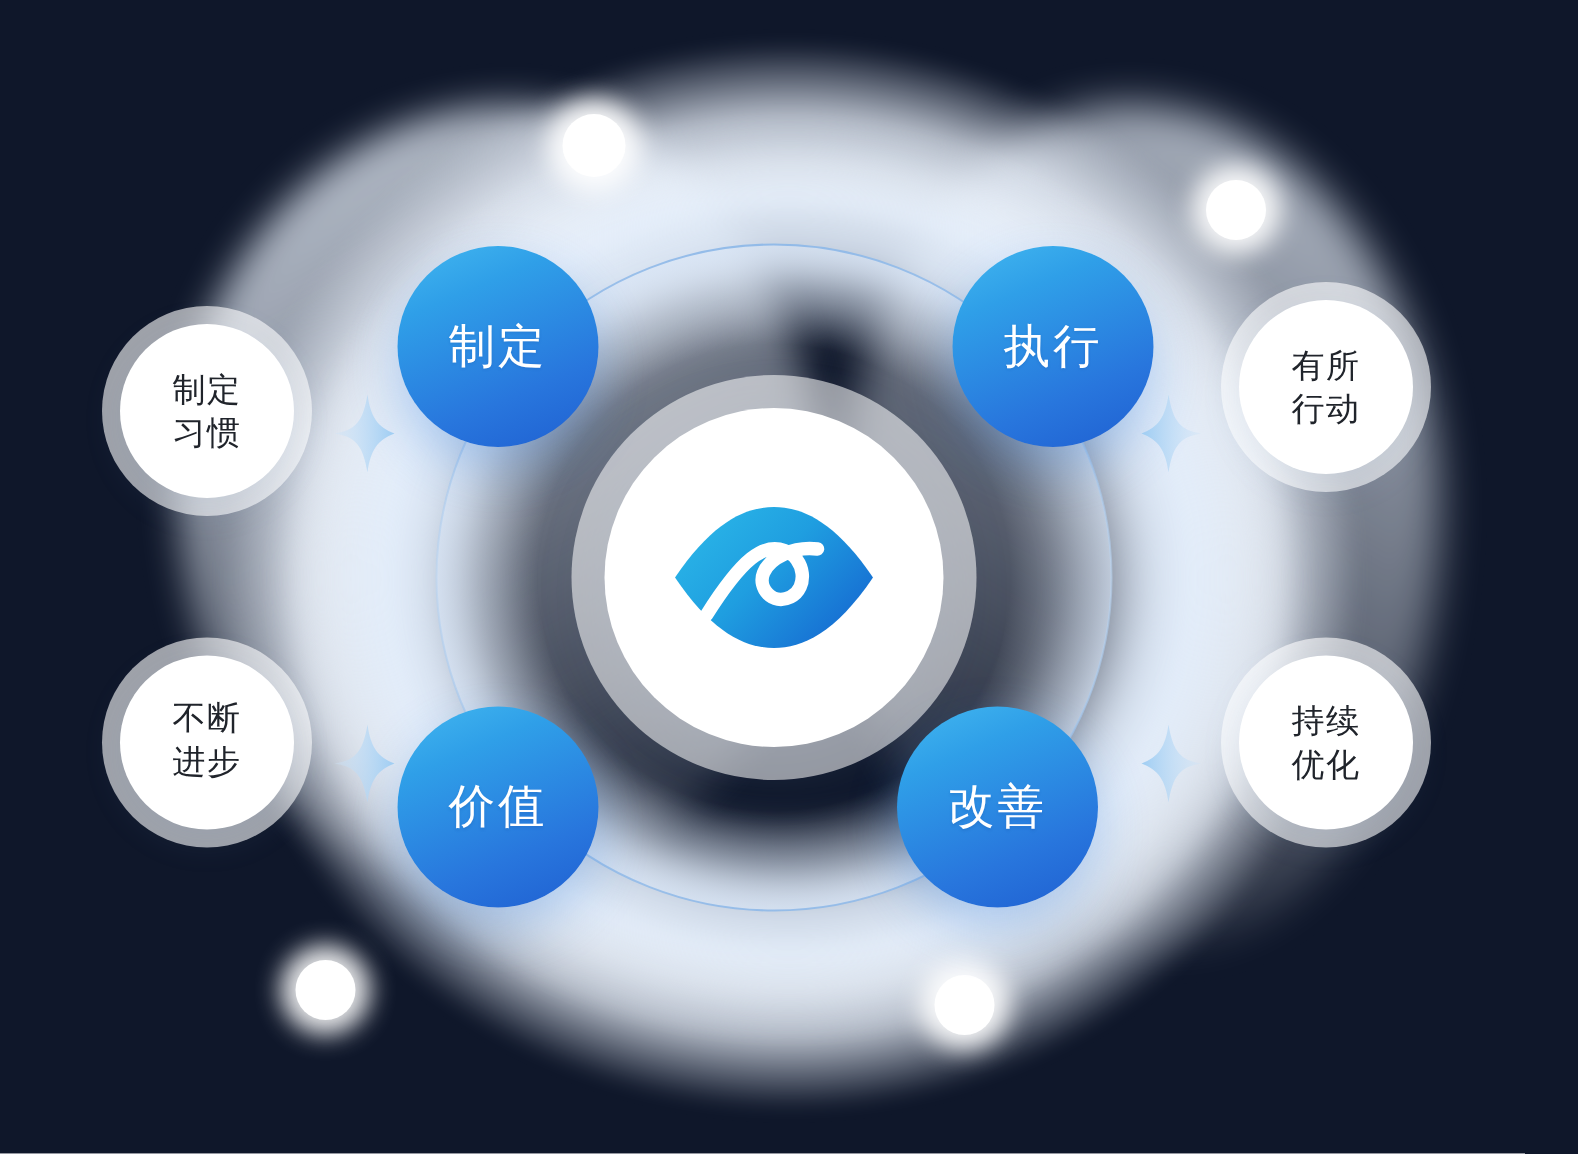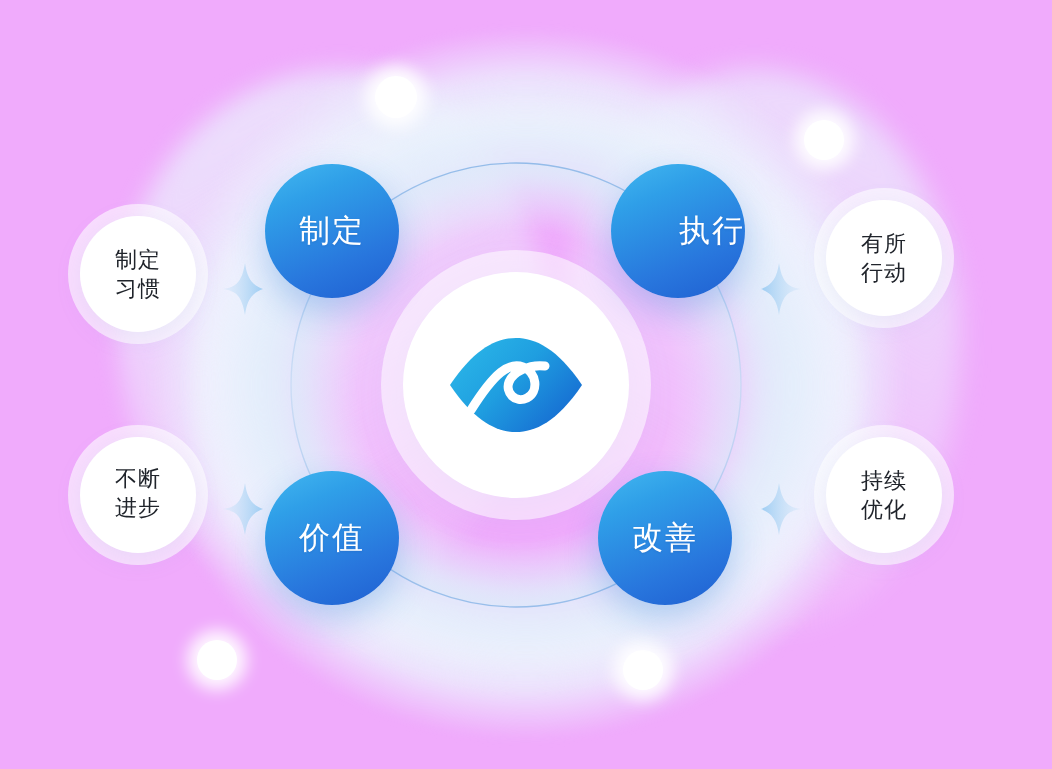--- a/index.html
+++ b/index.html
@@ -11,21 +11,21 @@
     width: 1052px;
     height: 769px;
     font-family: "Liberation Sans", "DejaVu Sans", sans-serif;
     overflow: hidden;
   }
 
   #stage {
     position: relative;
     width: 1052px;
     height: 769px;
-    background: #f0abfc;
+    background: #0f172a;
     overflow: hidden;
   }
 
   
   .bg-layer {
     position: absolute;
     inset: 0;
     pointer-events: none;
   }
 
@@ -128,21 +128,21 @@
     color: #ffffff;
     font-size: 31px;
     letter-spacing: 2px;
     font-weight: 500;
     background: linear-gradient(157deg, #43b8f0 0%, #2f9fe8 26%, #2876dd 70%, #1f5fd1 100%);
     box-shadow: 0 14px 34px rgba(44,118,214,0.30);
     text-shadow: 0 1px 2px rgba(20,70,150,0.20);
   }
   .node span { display: block; }
   .node-tl { left: 265px; top: 164px; }
-  .node-tr { left: 611px; top: 164px; justify-content: flex-end; }
+  .node-tr { left: 635px; top: 164px; }
   .node-bl { left: 265px; top: 471px; }
   .node-br { left: 598px; top: 471px; }
 
   
   .bubble {
     position: absolute;
     width: 116px;
     height: 116px;
     border-radius: 50%;
     background: #ffffff;

